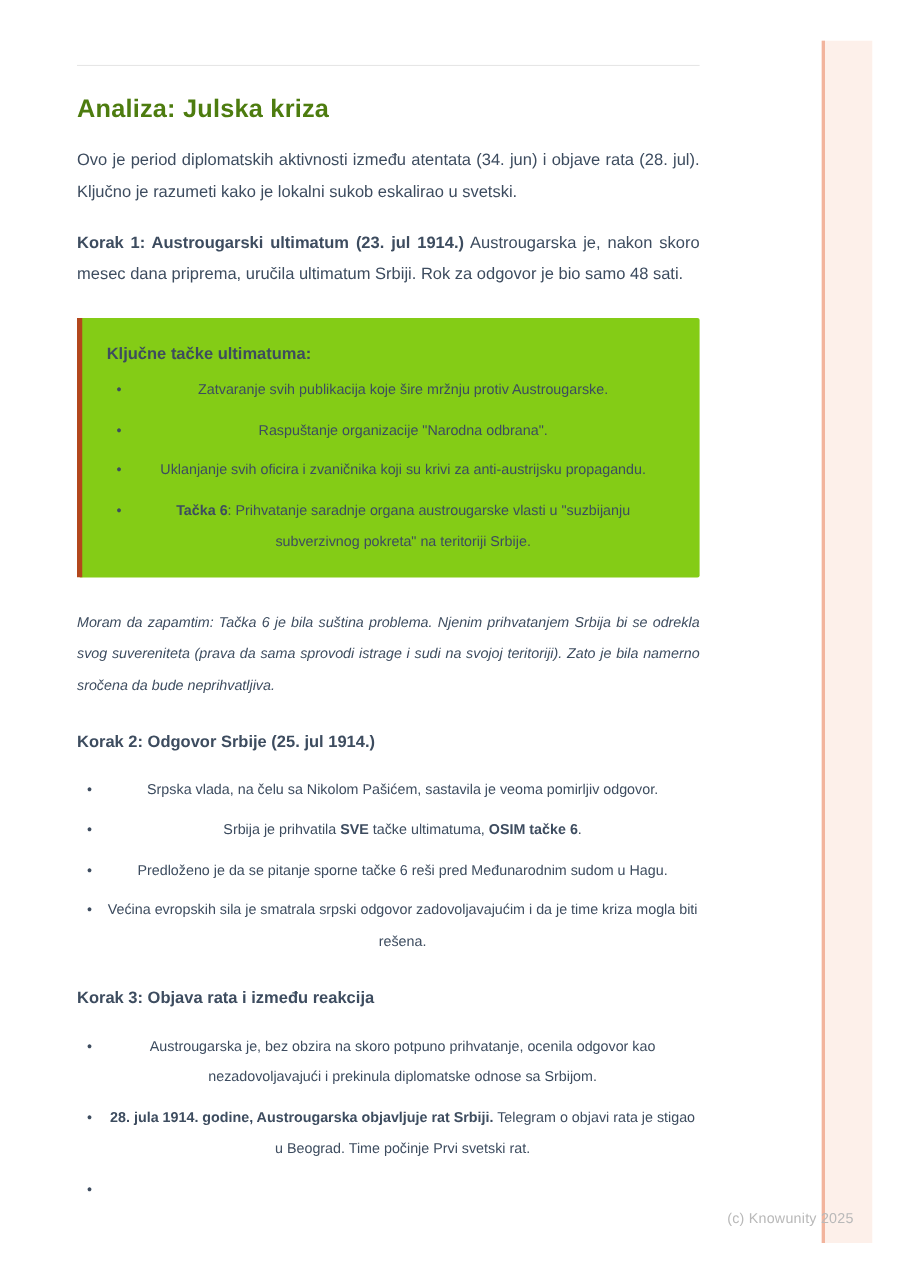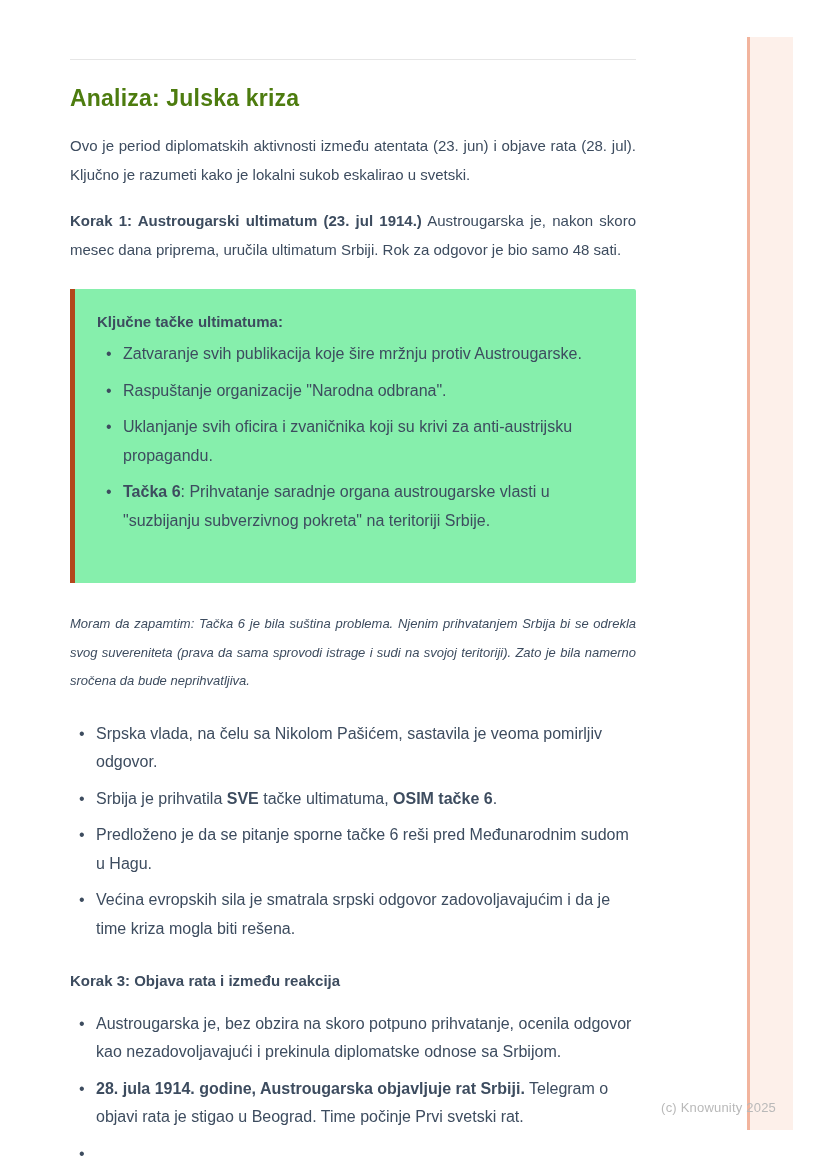--- a/index.html
+++ b/index.html
@@ -41,43 +41,44 @@
     line-height: 28.5px;
     margin: 0 0 18px 0;
     text-align: justify;
   }
   p.bold-title {
     font-weight: bold;
     margin: 24px 0 14px 0;
     text-align: left;
   }
   .callout {
-    background: #86efac;
+    background: #84cc16;
     border-left: 5px solid #b3471c;
     margin: 25px 0 27px 0;
-    padding: 19px 26px 40px 22px;
+    padding: 19px 26px 10px 22px;
     border-radius: 0 2px 2px 0;
   }
   .callout-title {
     font-size: 15px;
     font-weight: bold;
     line-height: 28px;
     margin: 0 0 4px 0;
   }
   ul.list {
     list-style: none;
     margin: 0;
     padding: 0;
   }
   ul.list > li {
     position: relative;
-    font-size: 16px;
+    font-size: 13px;
     line-height: 28.5px;
     padding-left: 26px;
     margin-bottom: 8px;
+    text-align: center;
   }
   ul.list > li::before {
     content: "\2022";
     position: absolute;
     left: 9px;
     top: 0;
   }
   ul.list.main {
     margin: 0 0 6px 0;
   }
@@ -113,36 +114,37 @@
 </head>
 <body>
 
 <div class="content">
 
 
   <hr class="divider">
 
   <h1 class="section-title">Analiza: Julska kriza</h1>
 
-  <p class="para">Ovo je period diplomatskih aktivnosti između atentata (23. jun) i objave rata (28. jul). Ključno je razumeti kako je lokalni sukob eskalirao u svetski.</p>
+  <p class="para">Ovo je period diplomatskih aktivnosti između atentata (34. jun) i objave rata (28. jul). Ključno je razumeti kako je lokalni sukob eskalirao u svetski.</p>
 
   <p class="para"><strong>Korak 1: Austrougarski ultimatum (23. jul 1914.)</strong><span> Austrougarska je, nakon skoro mesec dana priprema, uručila ultimatum Srbiji. Rok za odgovor je bio samo 48 sati.</span></p>
 
   <div class="callout">
     <p class="callout-title">Ključne tačke ultimatuma:</p>
     <ul class="list">
       <li><span>Zatvaranje svih publikacija koje šire mržnju protiv Austrougarske.</span></li>
       <li><span>Raspuštanje organizacije "Narodna odbrana".</span></li>
       <li><span>Uklanjanje svih oficira i zvaničnika koji su krivi za anti-austrijsku propagandu.</span></li>
       <li><strong>Tačka 6</strong><span>: Prihvatanje saradnje organa austrougarske vlasti u "suzbijanju subverzivnog pokreta" na teritoriji Srbije.</span></li>
     </ul>
   </div>
 
   <p class="note">Moram da zapamtim: Tačka 6 je bila suština problema. Njenim prihvatanjem Srbija bi se odrekla svog suvereniteta (prava da sama sprovodi istrage i sudi na svojoj teritoriji). Zato je bila namerno sročena da bude neprihvatljiva.</p>
 
+  <p class="para bold-title">Korak 2: Odgovor Srbije (25. jul 1914.)</p>
 
   <ul class="list main">
     <li><span>Srpska vlada, na čelu sa Nikolom Pašićem, sastavila je veoma pomirljiv odgovor.</span></li>
     <li><span>Srbija je prihvatila </span><strong>SVE</strong><span> tačke ultimatuma, </span><strong>OSIM tačke 6</strong><span>.</span></li>
     <li><span>Predloženo je da se pitanje sporne tačke 6 reši pred Međunarodnim sudom u Hagu.</span></li>
     <li><span>Većina evropskih sila je smatrala srpski odgovor zadovoljavajućim i da je time kriza mogla biti rešena.</span></li>
   </ul>
 
   <p class="para bold-title">Korak 3: Objava rata i između reakcija</p>
 

